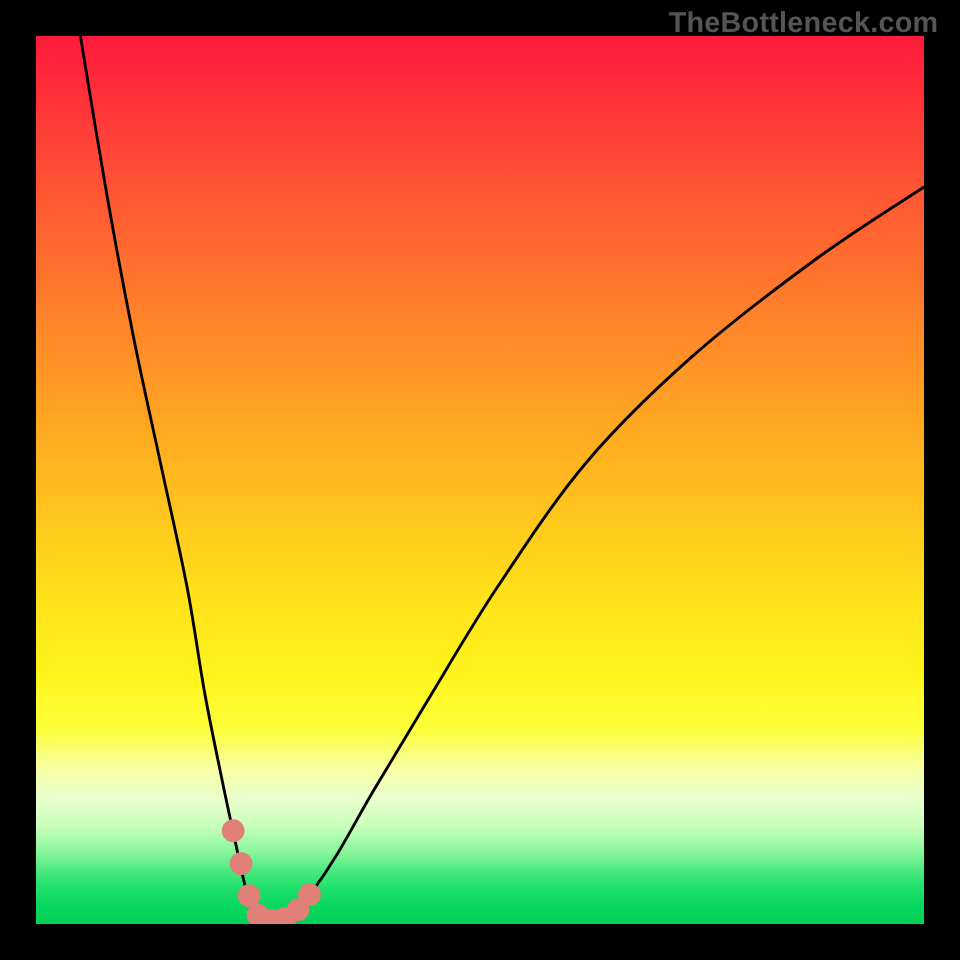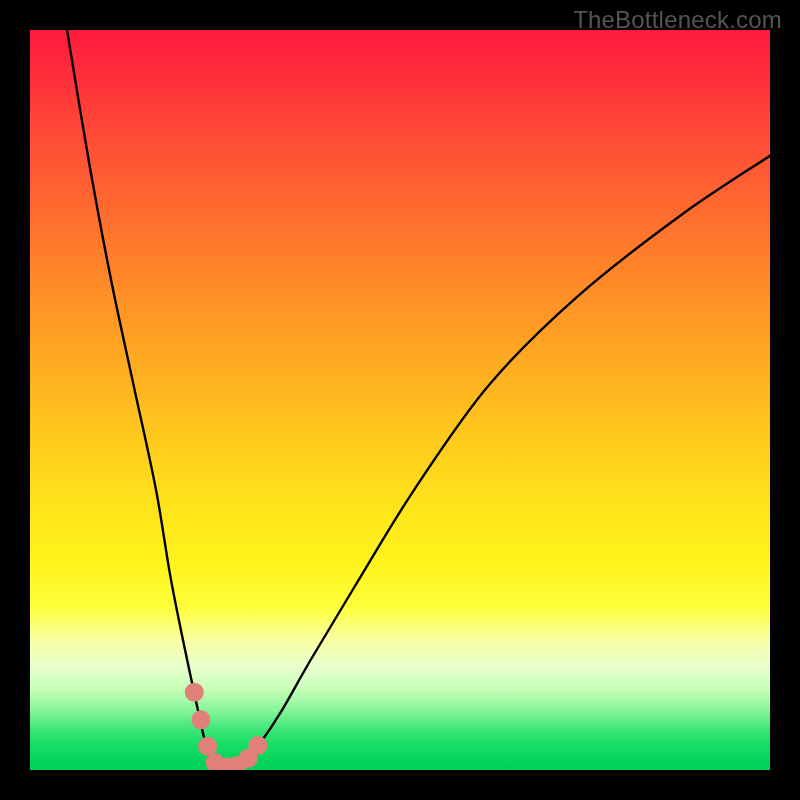--- a/index.html
+++ b/index.html
@@ -54,21 +54,21 @@
     inset: 0;
     width: 100%;
     height: 100%;
   }
   .brand {
     position: absolute;
     top: 6px;
     right: 18px;
     color: #555;
     font-size: 24px;
-    font-weight: 400;
+    font-weight: 700;
     letter-spacing: 0.2px;
   }
 </style>
 </head>
 <body>
 
 <div class="frame">
 
   <div class="plot-area">
     <div class="gradient"></div>

